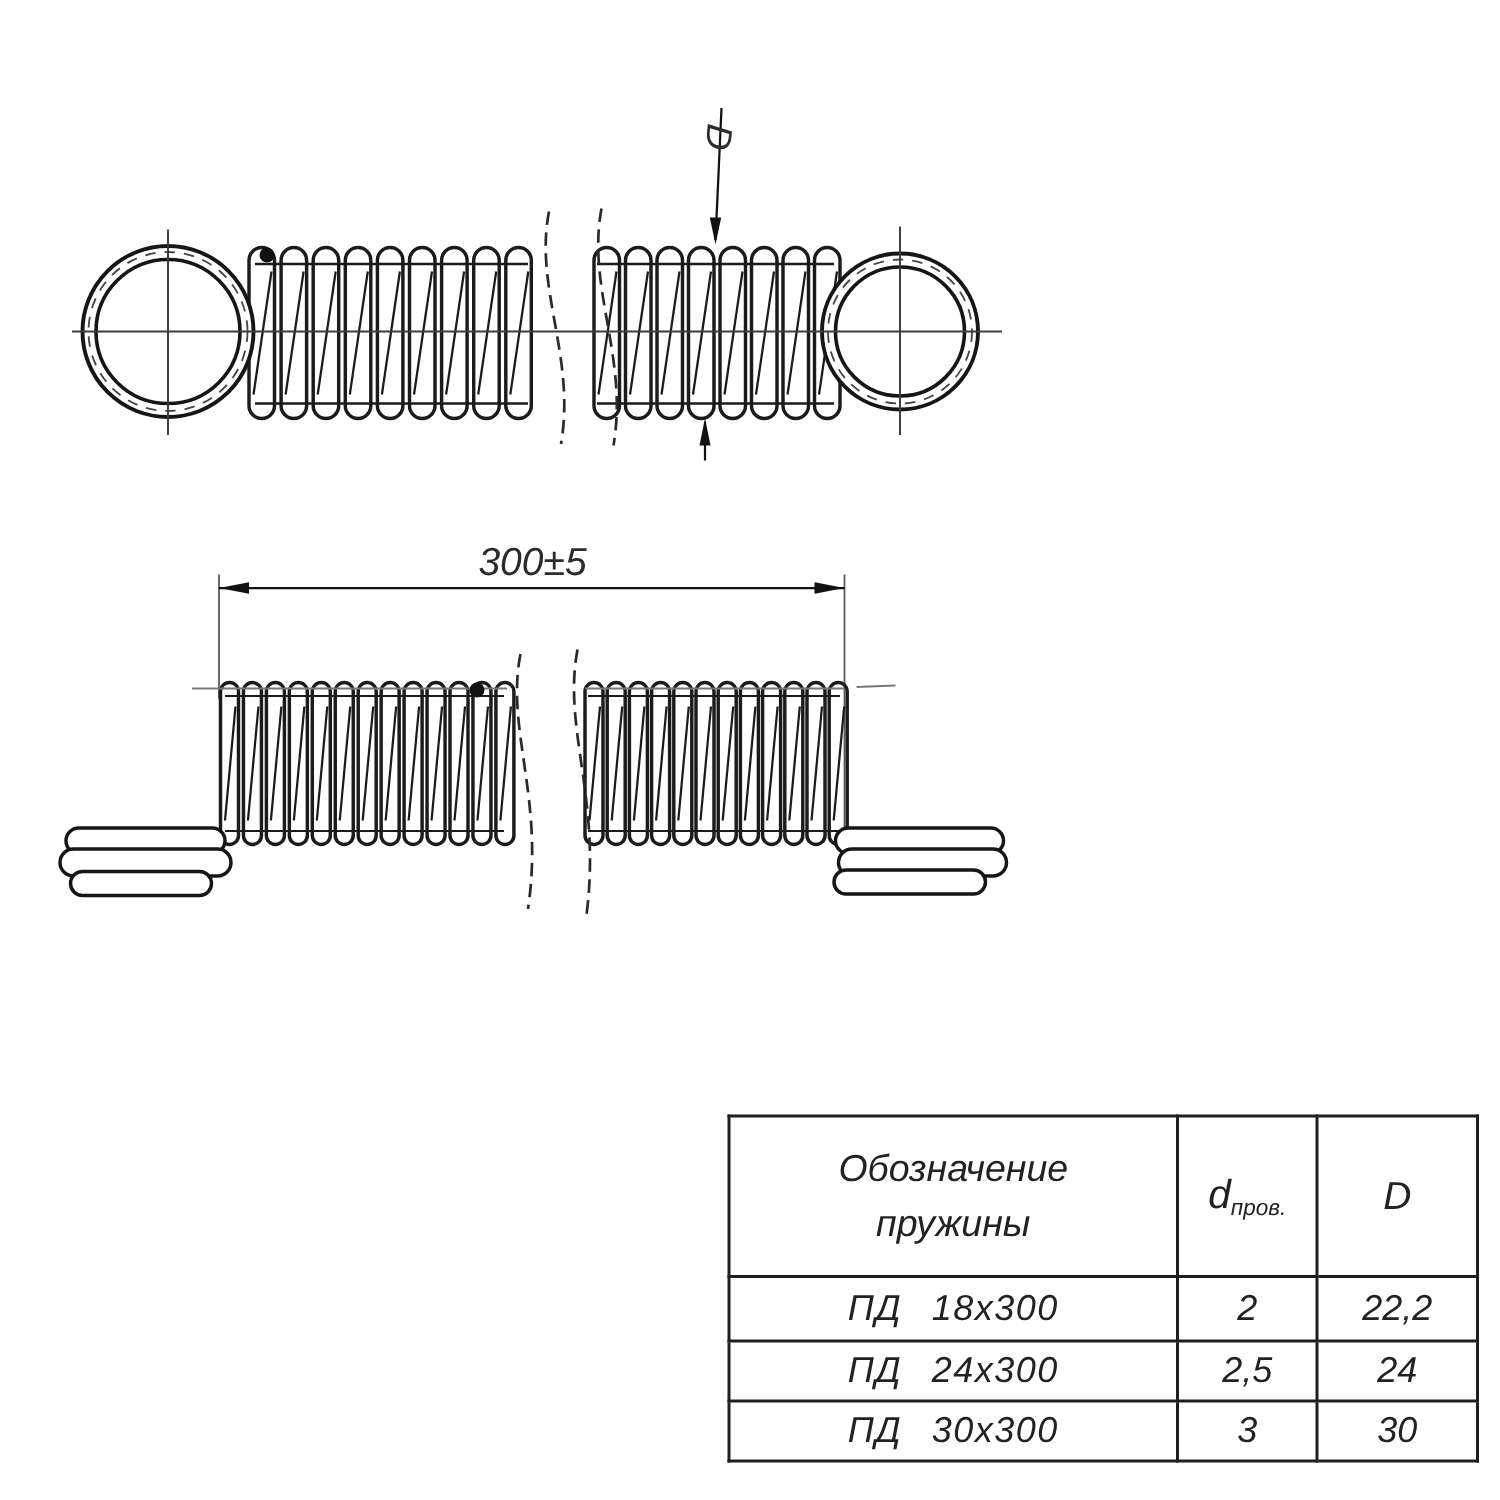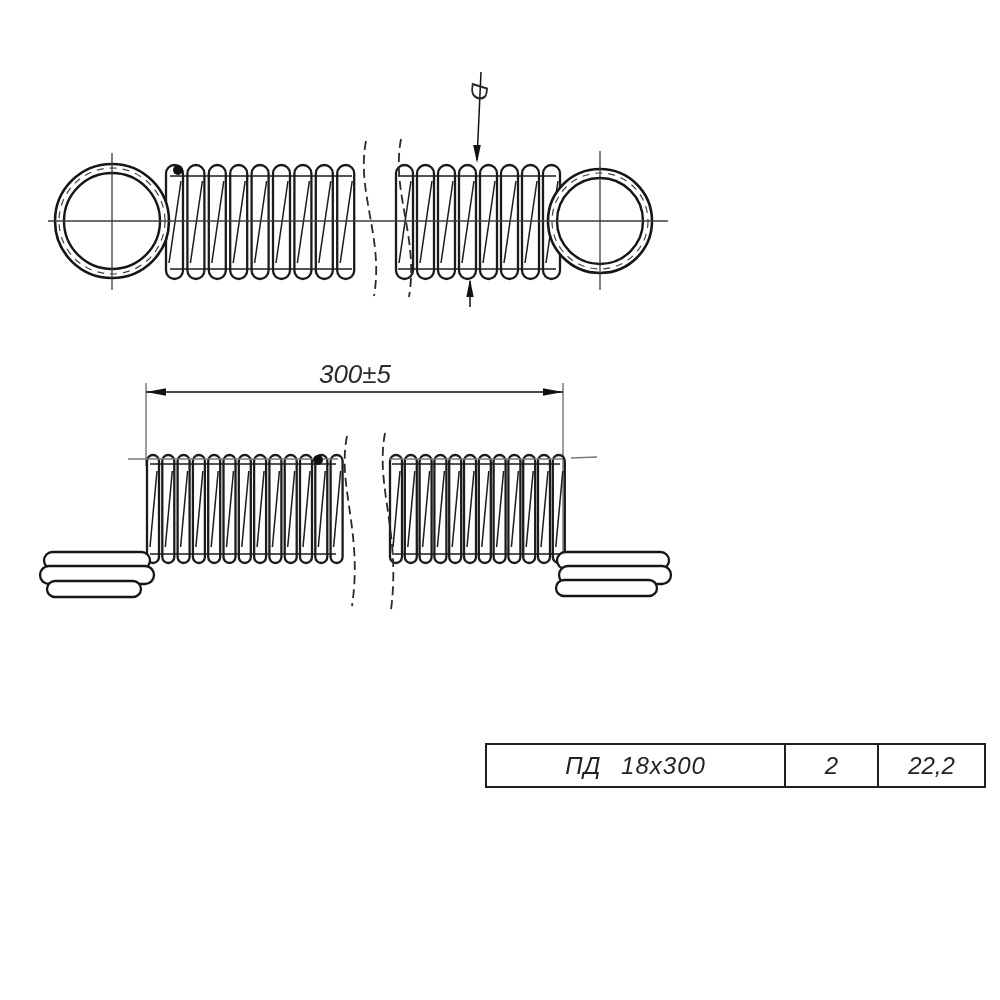--- a/index.html
+++ b/index.html
@@ -230,20 +230,39 @@
 </svg>
 
 <div class="tblwrap">
   <table class="spec">
     <colgroup>
         <col style="width:299px">
         <col style="width:93px">
         <col style="width:107px">
       </colgroup>
     <tbody>
+      <tr class="head">
+        <td>
+          <div class="hdr1">Обозначение пружины</div>
+        </td>
+        <td>
+          <span class="dsym">d</span><span class="dsub">пров.</span>
+        </td>
+        <td class="Dhdr">D</td>
+      </tr>
       <tr class="row1">
         <td class="desig">ПД 18х300</td>
         <td class="val">2</td>
         <td class="val">22,2</td>
       </tr>
+      <tr class="row2">
+        <td class="desig">ПД 24х300</td>
+        <td class="val">2,5</td>
+        <td class="val">24</td>
+      </tr>
+      <tr class="row3">
+        <td class="desig">ПД 30х300</td>
+        <td class="val">3</td>
+        <td class="val">30</td>
+      </tr>
     </tbody>
   </table>
 </div>
 
 </body></html>

